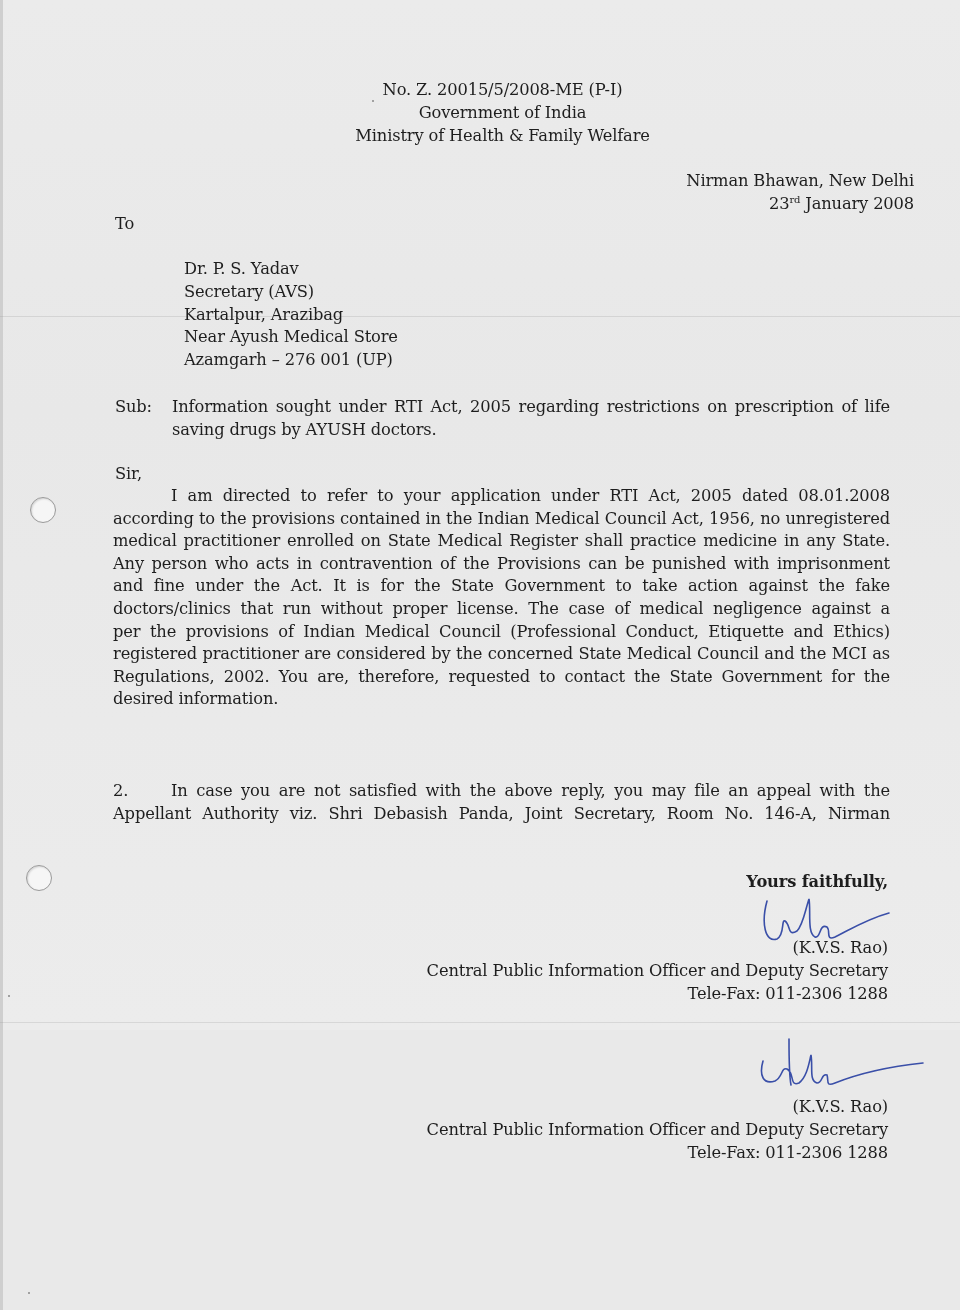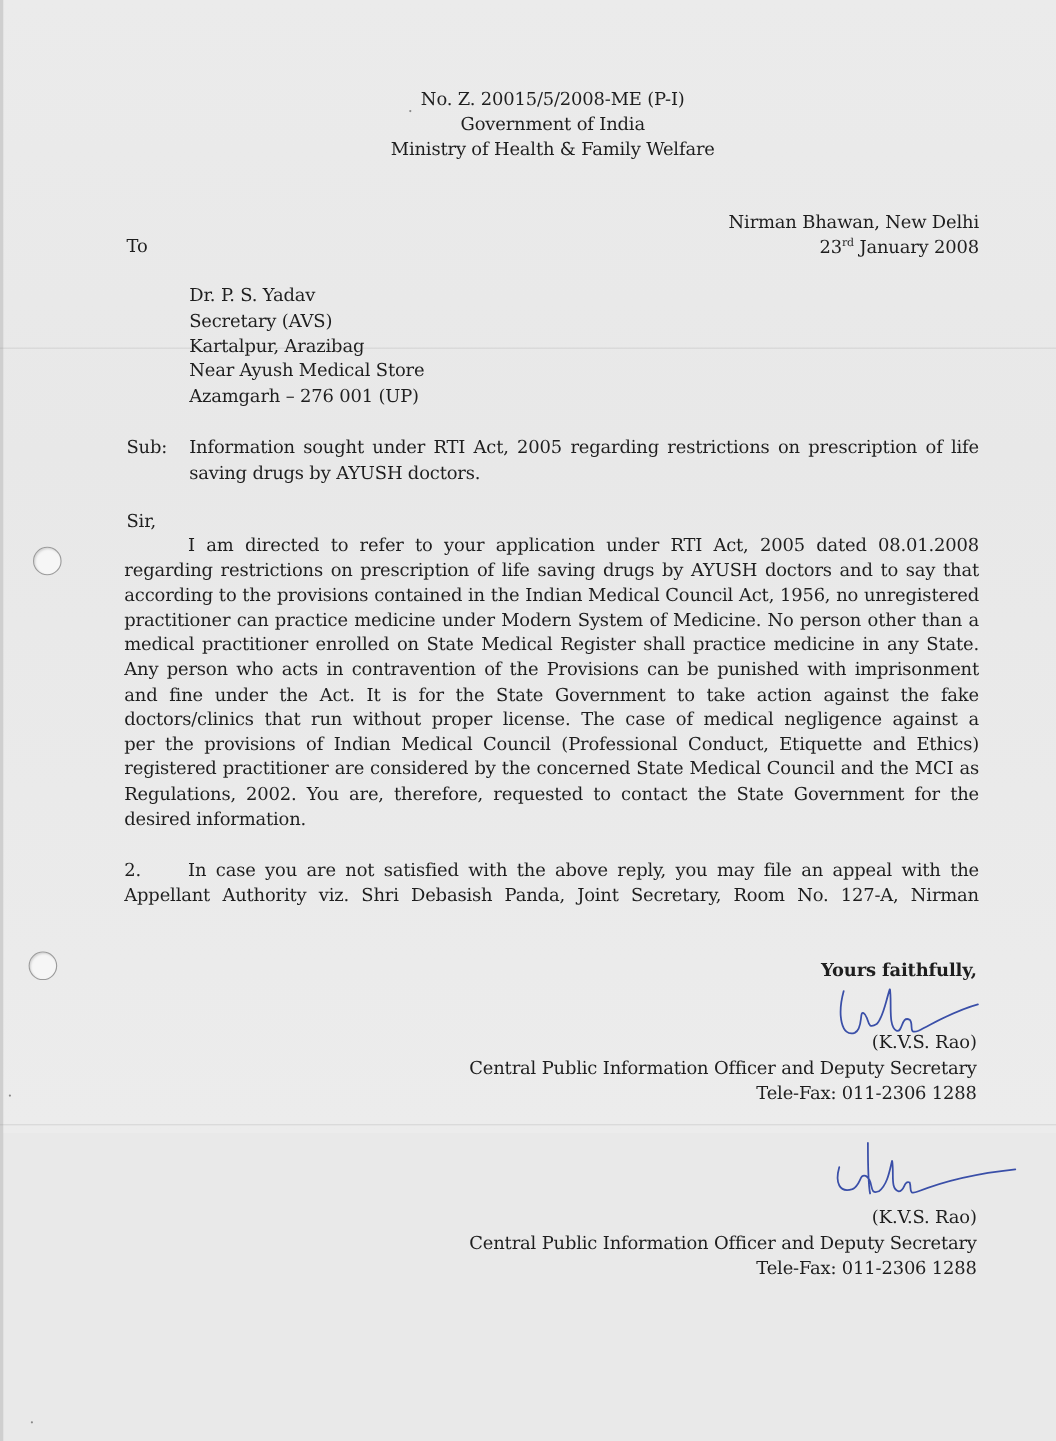--- a/index.html
+++ b/index.html
@@ -20,24 +20,24 @@
       position:absolute; width:24px; height:24px; border-radius:50%;
       background:#f6f6f6; border:1.5px solid #9a9a9a;
       box-shadow: inset 1px 1px 2px rgba(0,0,0,0.15);
     }
     .t { position:absolute; font-size:16.3px; line-height:22.8px; white-space:nowrap; letter-spacing:-0.15px; }
     .center { text-align:center; }
     .right { text-align:right; }
     .just { text-align:justify; text-align-last:justify; white-space:normal; }
     .last { text-align:center; text-align-last:left; }
     .header-block { left:330px; width:345px; top:79px; }
-    .place-block { left:600px; width:290px; top:170px;margin-top:21px; }
+    .place-block { left:624px; width:290px; top:170px; }
     sup { font-size:10px; line-height:0; vertical-align:6px; }
     .to { left:115px; top:213px; }
-    .addr { left:172px; top:258px; }
+    .addr { left:184px; top:258px; }
     .sub-label { left:115px; top:396px; }
     .sub-text { left:172px; top:396px; width:718px; }
     .sir { left:115px; top:463px; }
     .para1 { left:113px; top:485px; width:777px; }
     .para1 .line { display:block; height:22.6px; }
     .para2 { left:113px; top:780px; width:777px; }
     .para2 .line { display:block; height:22.6px; }
     .indent { display:inline-block; width:58px; }
     .sign1 { right:72px; top:871px;font-weight:bold; }
     .sigblock1 { right:72px; top:937px; }
@@ -83,36 +83,34 @@
   <div class="t sub-label">Sub:</div>
   <div class="t sub-text">
     <div class="just">Information sought under RTI Act, 2005 regarding restrictions on prescription of life</div>
     <div>saving drugs by AYUSH doctors.</div>
   </div>
 
   <div class="t sir">Sir,</div>
 
   <div class="t para1">
     <span class="line just"><span class="indent"></span><span>I am directed to refer to your application under RTI Act, 2005 dated 08.01.2008</span></span>
-    <span class="line just">regarding restrictions on prescription of life saving drugs by AYUSH doctors and to say that</span>
     <span class="line just">according to the provisions contained in the Indian Medical Council Act, 1956, no unregistered</span>
-    <span class="line just">practitioner can practice medicine under Modern System of Medicine. No person other than a</span>
     <span class="line just">medical practitioner enrolled on State Medical Register shall practice medicine in any State.</span>
     <span class="line just">Any person who acts in contravention of the Provisions can be punished with imprisonment</span>
     <span class="line just">and fine under the Act. It is for the State Government to take action against the fake</span>
     <span class="line just">doctors/clinics that run without proper license. The case of medical negligence against a</span>
     <span class="line just">per the provisions of Indian Medical Council (Professional Conduct, Etiquette and Ethics)</span>
     <span class="line just">registered practitioner are considered by the concerned State Medical Council and the MCI as</span>
     <span class="line just">Regulations, 2002. You are, therefore, requested to contact the State Government for the</span>
     <span class="line last">desired information.</span>
   </div>
 
   <div class="t para2">
     <span class="line just"><span class="indent">2.</span><span>In case you are not satisfied with the above reply, you may file an appeal with the</span></span>
-    <span class="line just">Appellant Authority viz. Shri Debasish Panda, Joint Secretary, Room No. 127-A, Nirman</span>
+    <span class="line just">Appellant Authority viz. Shri Debasish Panda, Joint Secretary, Room No. 146-A, Nirman</span>
   </div>
 
   <div class="t sign1">Yours faithfully,</div>
 
   <svg class="sig" style="left:755px;top:893px;" width="140" height="60" viewBox="0 0 140 60">
     <path d="M12 8 C 6 30, 10 50, 22 46 C 30 42, 26 26, 30 28 C 36 32, 32 44, 42 38 C 48 32, 50 18, 54 6 C 56 18, 52 40, 60 44 C 66 46, 64 30, 72 34 C 76 38, 70 48, 80 44 C 96 36, 112 26, 134 20" fill="none" stroke="#3a4fa8" stroke-width="1.6" stroke-linecap="round"></path>
   </svg>
 
   <div class="t right sigblock1">
     <div>(K.V.S. Rao)</div>

